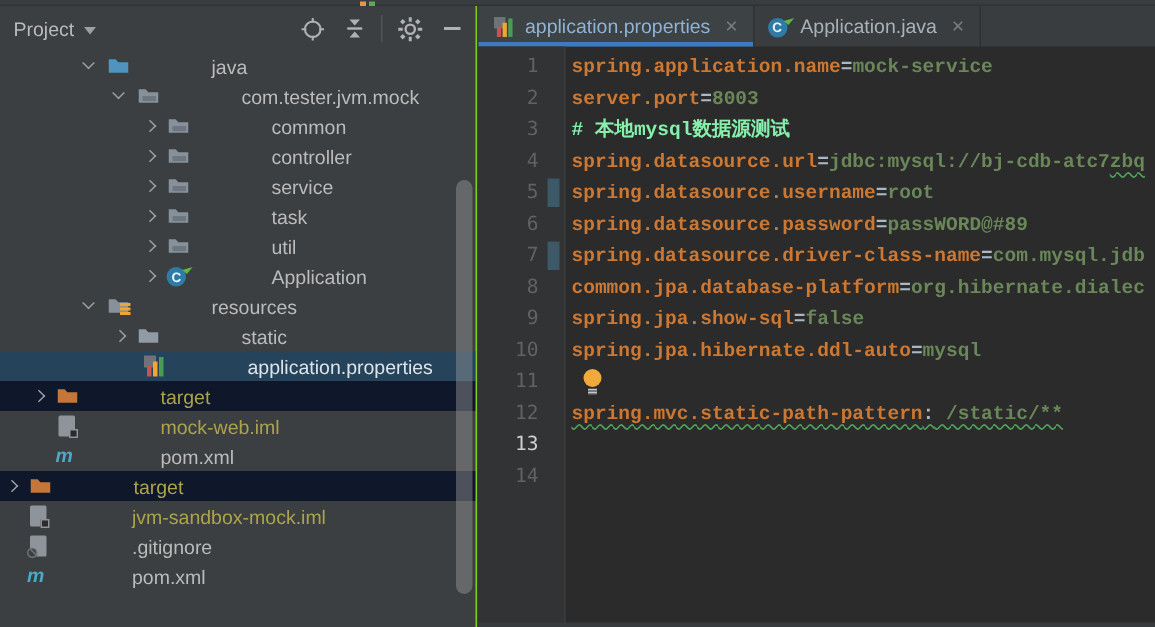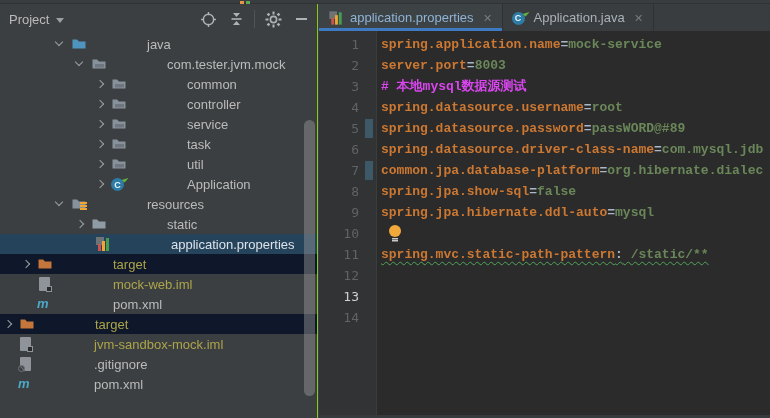--- a/index.html
+++ b/index.html
@@ -20,21 +20,21 @@
   .panel-actions .abtn { width:20px; height:20px; display:flex; align-items:center; justify-content:center; }
   .panel-actions .vsep { width:1px; height:18px; background:#515457; }
   .minus-bar { width:11px; height:2px; background:#AFB1B3; }
 
   
   .tree { position:relative; }
   .row { height:20px; display:flex; align-items:center; white-space:nowrap; cursor:default; }
   .row.sel { background:#25435B; }
   .row.sel .lbl { color:#DDE3E9; }
   .row.excl { background:#0f172a; }
-  .lbl { margin-left:14px;padding-left:46px; }
+  .lbl { margin-left:8px;padding-left:46px; }
   .lbl.olive { color:#ACA44A; }
   .chev { width:14px; height:14px; position:relative; flex:0 0 14px; margin-right:4px; }
   .chev::before { content:""; position:absolute; top:4px; left:4px; width:5px; height:5px; border-top:1.6px solid #9DA0A3; border-right:1.6px solid #9DA0A3; }
   .chev.right::before { transform:rotate(45deg); }
   .chev.down::before  { transform:rotate(135deg); left:3px; top:2px; }
   .ticon { width:16px; height:16px; flex:0 0 16px; position:relative; }
 
   
   .fold svg { display:block; }
   
@@ -71,21 +71,21 @@
   .editor-body { position:relative; height:387px; display:flex; font-family:"DejaVu Sans Mono", monospace; font-size:13px; font-weight:bold; }
   .gutter { width:58px; background:#313335; border-right:1px solid #3A3C3E; padding-top:3px; position:relative; flex:0 0 58px; }
   .gutter .ln { height:21px; line-height:21px; text-align:right; padding-right:17px; color:#606366; font-weight:normal; }
   .gutter .ln.cur { color:#D0D0D0; }
   .chg { position:absolute; left:46px; width:8px; height:19px; background:#3D5866; }
   .code { flex:1; padding:3px 0 0 4px; overflow:hidden;font-family:Liberation Mono, monospace; }
   .cl { height:21px; line-height:21px; white-space:pre; }
   .k { color:#CC7832; }
   .e { color:#A9B7C6; }
   .v { color:#6A8759; }
-  .cm { color:#d946ef; }
+  .cm { color:#86efac; }
   .wavy { text-decoration:underline wavy #4FA35A 1px; text-underline-offset:3px; }
   .bulb { display:inline-block; position:relative; width:14px; height:17px; margin-left:7px; vertical-align:middle; }
   .bulb .glass { position:absolute; top:0; left:1px; width:12px; height:12px; border-radius:50%; background:#F2A93C; }
   .bulb .base { position:absolute; bottom:0; left:4px; width:6px; height:4px; background:repeating-linear-gradient(#C9C9C9 0 1px, #7A7A7A 1px 2px); }
   .editor-bottom-strip { position:absolute; bottom:0; left:0; width:100%; height:3px; background:#383B3D; }
 </style>
 </head>
 <body>
 
 <div class="screen">
@@ -352,20 +352,21 @@
         <div class="ln cur">13</div>
         <div class="ln">14</div>
         <span class="chg" style="top:88px"></span>
         <span class="chg" style="top:130px"></span>
       </div>
 
       <div class="code">
         <div class="cl"><span class="k">spring.application.name</span><span class="e">=</span><span class="v">mock-service</span></div>
         <div class="cl"><span class="k">server.port</span><span class="e">=</span><span class="v">8003</span></div>
         <div class="cl"><span class="cm"># 本地mysql数据源测试</span></div>
+        <div class="cl"><span class="k">spring.datasource.url</span><span class="e">=</span><span class="v">jdbc:mysql://bj-cdb-atc7</span><span class="v wavy">zbq</span></div>
         <div class="cl"><span class="k">spring.datasource.username</span><span class="e">=</span><span class="v">root</span></div>
         <div class="cl"><span class="k">spring.datasource.password</span><span class="e">=</span><span class="v">passWORD@#89</span></div>
         <div class="cl"><span class="k">spring.datasource.driver-class-name</span><span class="e">=</span><span class="v">com.mysql.jdb</span></div>
         <div class="cl"><span class="k">common.jpa.database-platform</span><span class="e">=</span><span class="v">org.hibernate.dialec</span></div>
         <div class="cl"><span class="k">spring.jpa.show-sql</span><span class="e">=</span><span class="v">false</span></div>
         <div class="cl"><span class="k">spring.jpa.hibernate.ddl-auto</span><span class="e">=</span><span class="v">mysql</span></div>
         <div class="cl"><span class="bulb"><span class="glass"></span><span class="base"></span></span></div>
         <div class="cl"><span class="wavy"><span class="k">spring.mvc.static-path-pattern</span><span class="e">:</span><span class="v"> /static/**</span></span></div>
         <div class="cl"></div>
       </div>

